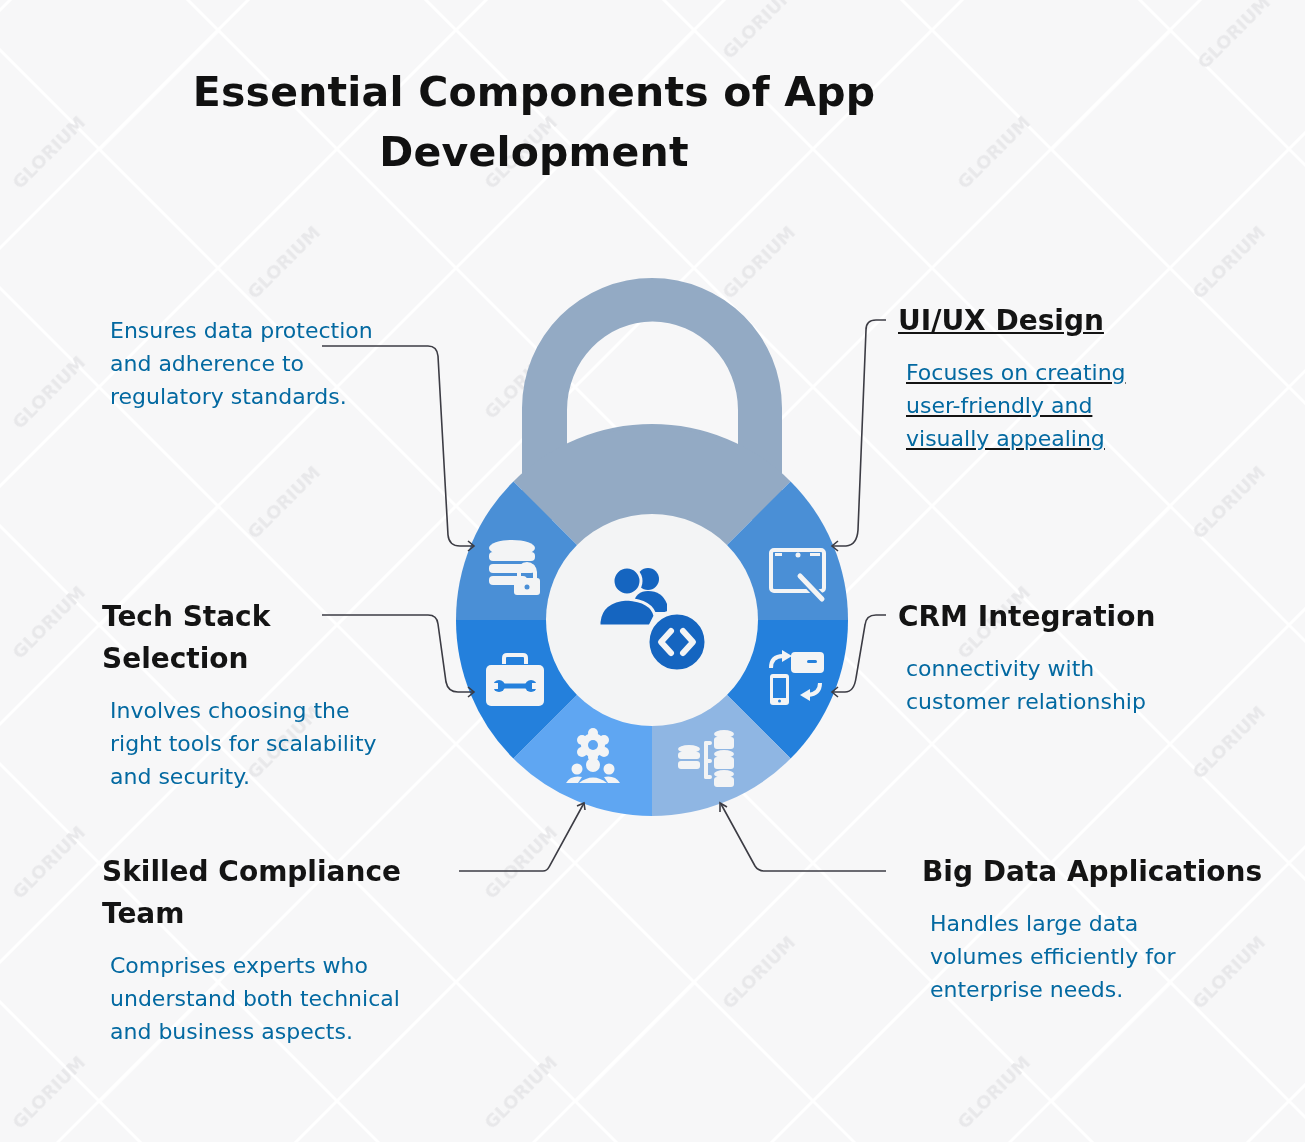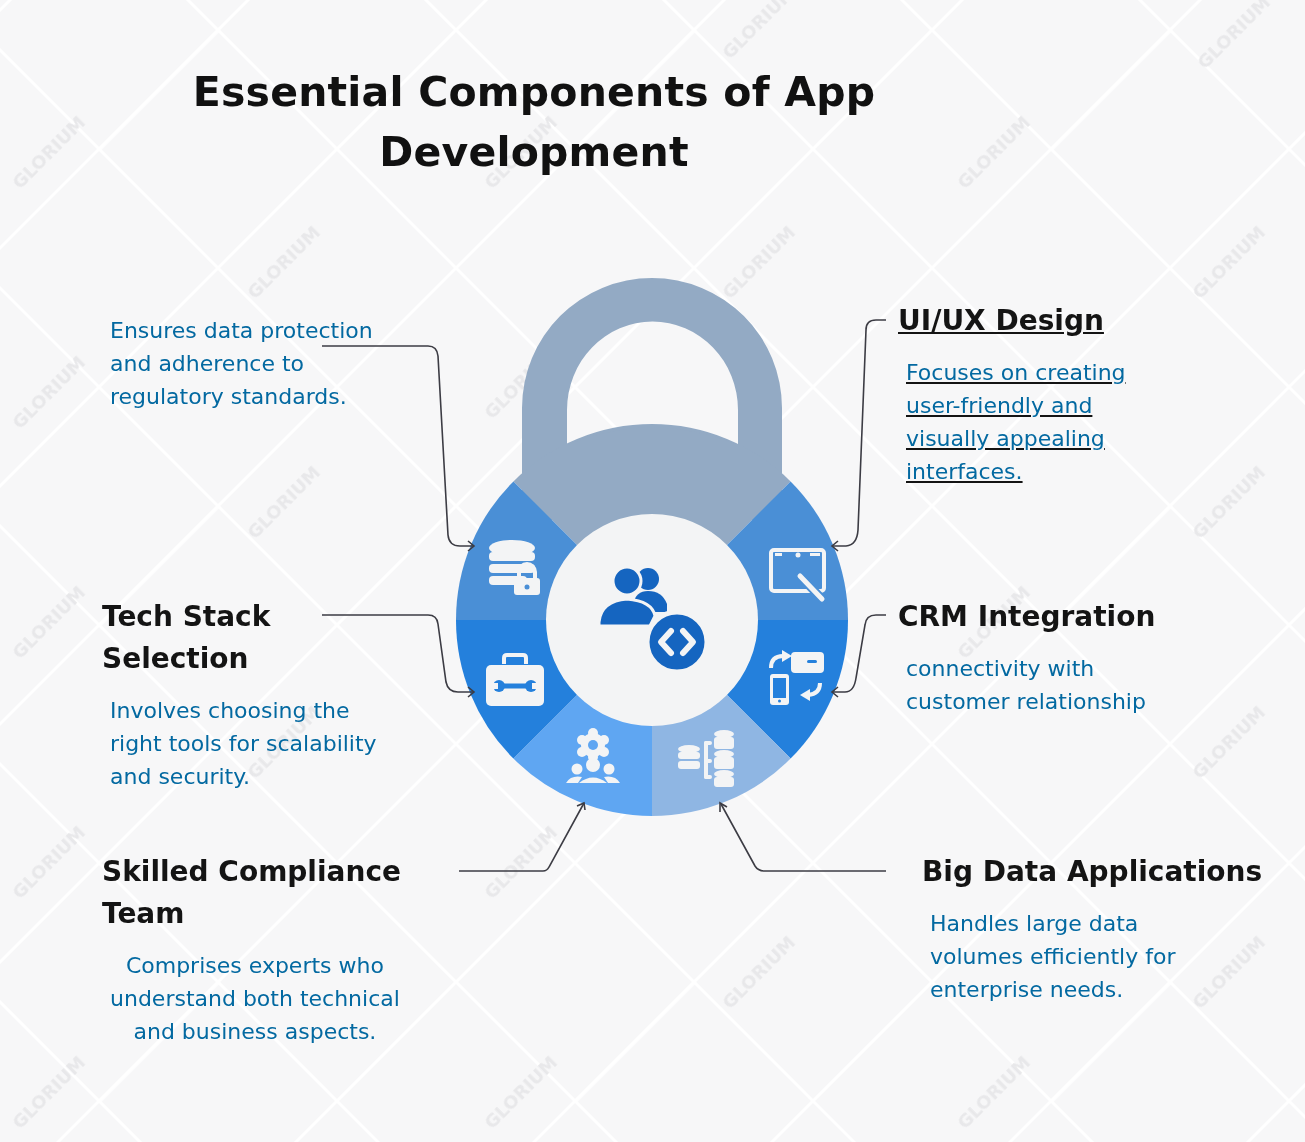--- a/index.html
+++ b/index.html
@@ -24,21 +24,21 @@
     }
     .block p {
       margin: 8px; font-size: 22px; line-height: 33px; color: #0369a1; font-weight: normal;
     }
     .block .line { display: block; white-space: nowrap; }
     #blk-security { left: 102px; top: 300px; }
     #blk-security p { margin-top: 14px; }
     #blk-tech { left: 102px; top: 596px; }
     #blk-tech p { margin-top: 14px; }
     #blk-team { left: 102px; top: 851px; }
-    #blk-team p { margin-top: 14px; text-align: center; }
+    #blk-team p { margin-top: 14px; }
     #blk-uiux { left: 898px; top: 300px; text-decoration: underline; }
     #blk-uiux p { margin-top: 14px; }
     #blk-crm { left: 898px; top: 596px; }
     #blk-crm p { margin-top: 14px; }
     #blk-bigdata { left: 922px; top: 851px; }
     #blk-bigdata p { margin-top: 14px; }
   </style>
 </head>
 <body>
 
@@ -246,21 +246,20 @@
 </div>
 
 <div class="block" id="blk-uiux">
   <h2>
     <span class="line">UI/UX Design</span>
   </h2>
   <p>
     <span class="line">Focuses on creating</span>
     <span class="line">user-friendly and</span>
     <span class="line">visually appealing</span>
-    <span class="line">interfaces.</span>
   </p>
 </div>
 
 <div class="block" id="blk-crm">
   <h2>
     <span class="line">CRM Integration</span>
   </h2>
   <p>
     <span class="line">connectivity with</span>
     <span class="line">customer relationship</span>

